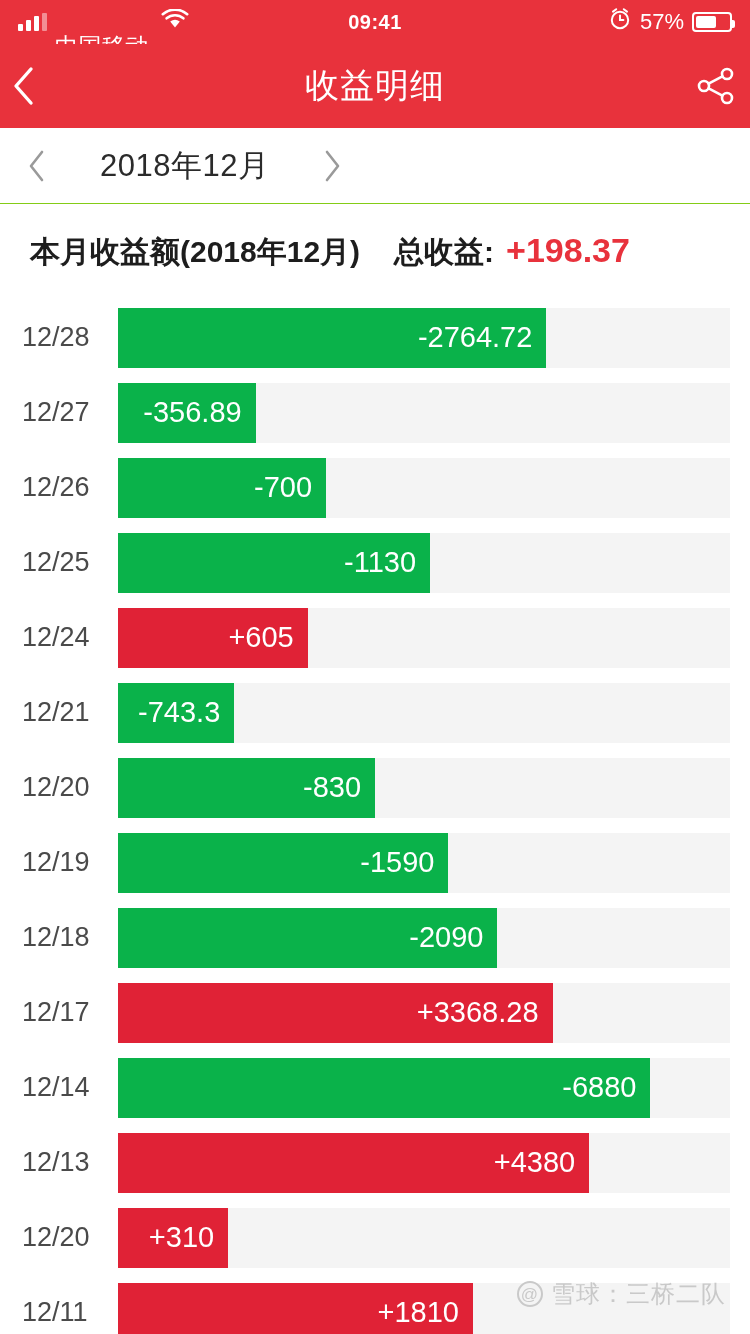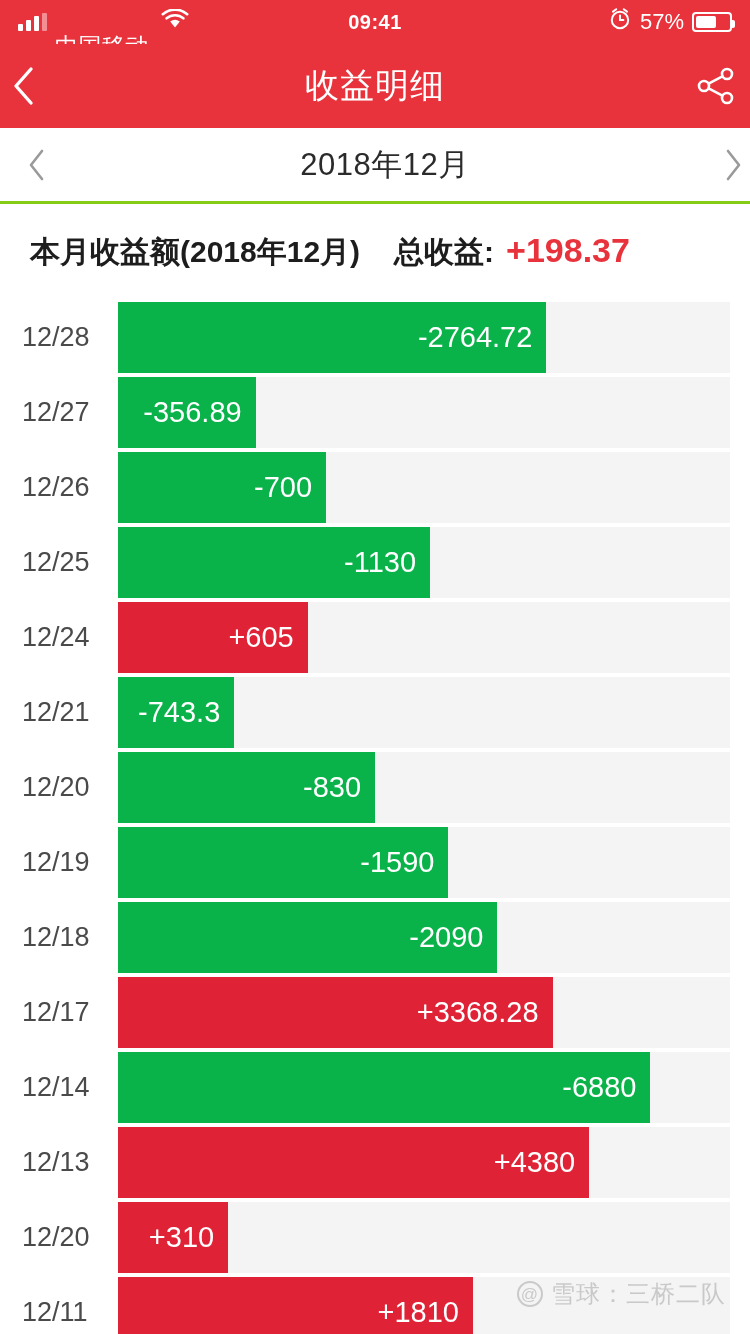--- a/index.html
+++ b/index.html
@@ -64,22 +64,22 @@
     position: absolute; left: 0; right: 0; text-align: center;
     font-size: 34px; font-weight: 500; letter-spacing: 1px;
   }
   .nav-back { position: relative; z-index: 2; line-height: 0; }
   .nav-share { margin-left: auto; position: relative; z-index: 2; line-height: 0; }
 
   
   .month-bar {
     height: 76px;
     background: #ffffff;
-    border-bottom: 3px solid #84cc16;
-    display: flex; align-items: center; justify-content: space-between;
+    border-bottom: 1px solid #84cc16;
+    display: flex; align-items: center; justify-content: flex-start;
     gap: 46px;
     padding-left: 20px;
   }
   .month-label { font-size: 31px; color: #2b2b2b; letter-spacing: 0.5px; }
   .month-arrow { line-height: 0; padding: 6px; }
 
   
   .summary {
     height: 96px;
     display: flex; align-items: center;
@@ -103,21 +103,21 @@
   .row-date {
     width: 98px;
     flex: none;
     font-size: 27px;
     color: #4a4a4a;
     text-align: left;
     padding-left: 2px;
   }
   .track {
     flex: 1;
-    height: 71px;
+    height: 60px;
     background: #f4f4f4;
     position: relative;
     overflow: hidden;
   }
   .bar {
     height: 100%;
     display: flex; align-items: center; justify-content: flex-end;
     padding-right: 14px;
     color: #ffffff;
     font-size: 29px;

